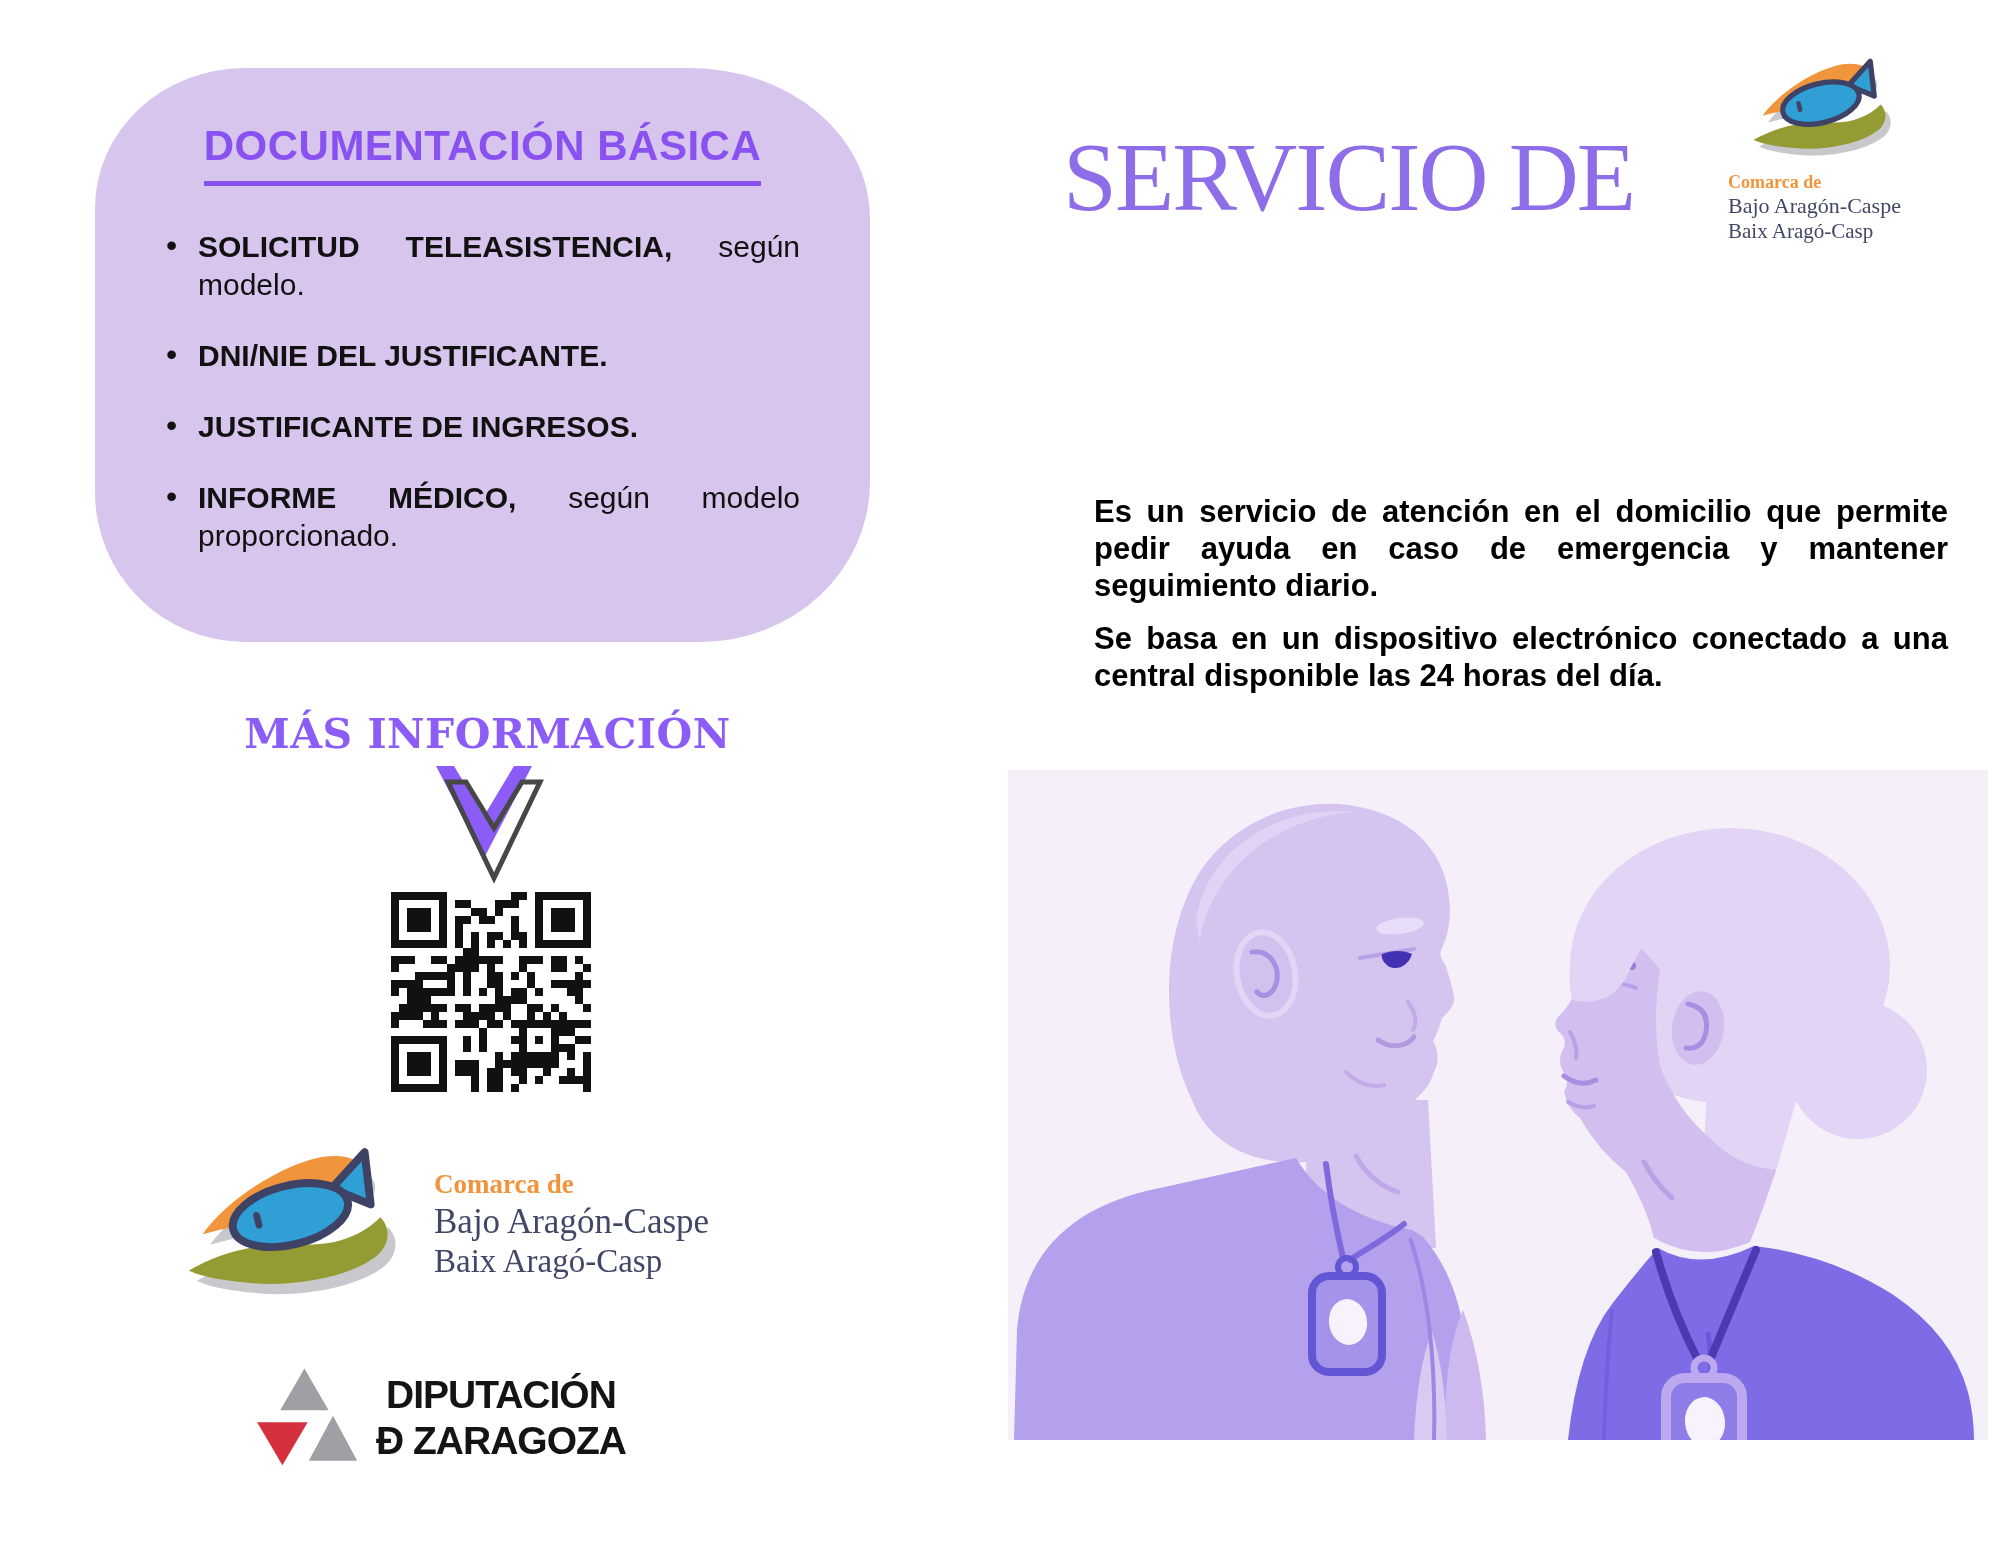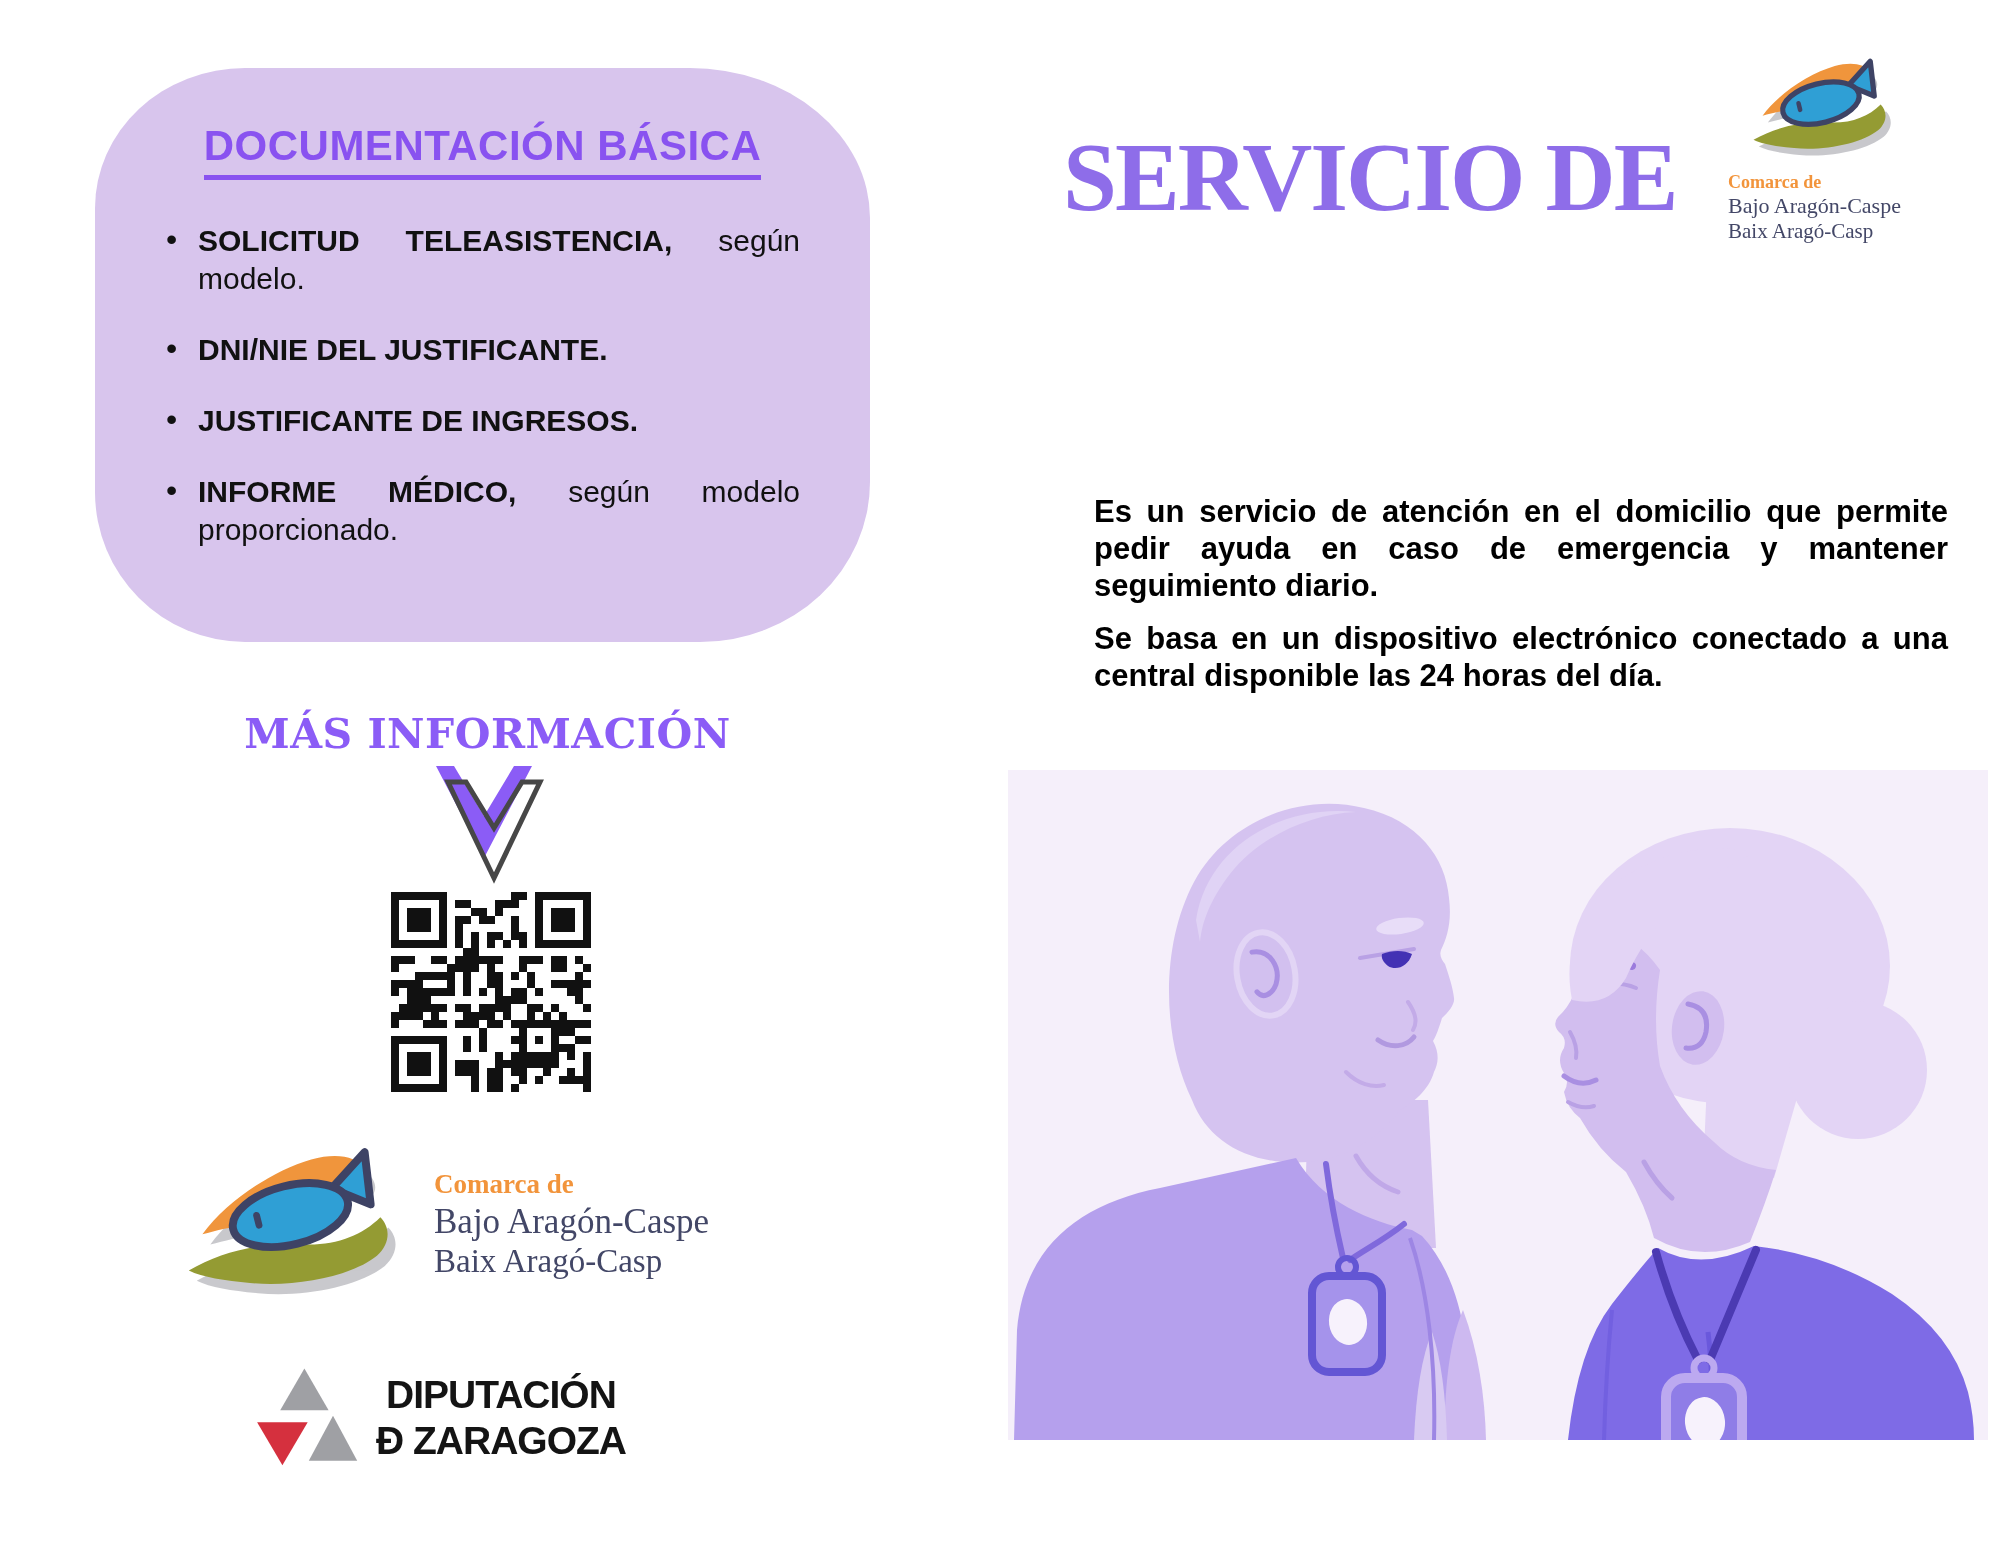--- a/index.html
+++ b/index.html
@@ -5,21 +5,21 @@
   html,body{margin:0;padding:0;background:#fff;}
   .page{position:relative;width:2000px;height:1545px;background:#ffffff;overflow:hidden;
         font-family:"Liberation Sans",sans-serif;}
 
   
   .doc-blob{position:absolute;left:95px;top:68px;width:775px;height:574px;
     background:#d8c5ed;
     border-radius:150px 180px 170px 150px / 140px 150px 160px 150px;}
   .doc-title{margin:54px auto 0;text-align:center;}
   .doc-title span{display:inline-block;font-size:42px;font-weight:700;letter-spacing:.5px;
-    color:#8952f0;border-bottom:5px solid #8952f0;padding-bottom:5px;}
+    color:#8952f0;border-bottom:5px solid #8952f0;padding-bottom:11px;}
   .doc-list{list-style:none;margin:42px 0 0 65px;padding:0;width:678px;}
   .doc-list li{position:relative;padding-left:38px;margin-bottom:33px;
     font-size:30px;line-height:38px;color:#111;text-align:justify;width:640px;box-sizing:border-box;}
   .doc-list li::before{content:"•";position:absolute;left:6px;top:-2px;font-size:32px;color:#111;}
   .doc-list .b{font-weight:700;}
 
   .more-info{position:absolute;left:0;top:710px;width:975px;text-align:center;
     font-family:"DejaVu Serif",serif;font-weight:700;font-size:41px;letter-spacing:.5px;color:#8b5cf6;}
 
   .arrow-wrap{position:absolute;left:430px;top:760px;}
@@ -41,21 +41,21 @@
 
   
   .logo-right{position:absolute;left:1728px;top:52px;width:200px;text-align:center;}
   .logo-right .mark{width:158px;height:114px;}
   .logo-right .comarca-text{margin:2px 0 0 0;}
   .logo-right .l1{font-size:18px;font-weight:700;color:#f2943b;font-family:"Liberation Serif",serif;}
   .logo-right .l2{font-size:22px;color:#434767;font-family:"Liberation Serif",serif;}
   .logo-right .l3{font-size:21px;color:#434767;font-family:"Liberation Serif",serif;}
 
   .main-title{position:absolute;left:1063px;top:122px;width:920px;
-    font-family:"Liberation Serif",serif;font-weight:700;font-size:97px;line-height:112px;
+    font-family:"Liberation Serif",serif;font-weight:400;font-size:97px;line-height:112px;
     letter-spacing:-2px;color:#8e6de9;}
 
   .desc{position:absolute;left:1078px;top:477px;width:886px;
     font-size:31px;line-height:37px;font-weight:700;color:#000;}
   .desc p{margin:16px;text-align:justify;}
 
   .illus{position:absolute;left:1008px;top:770px;width:980px;height:670px;}
 </style>
 </head>
 <body>

